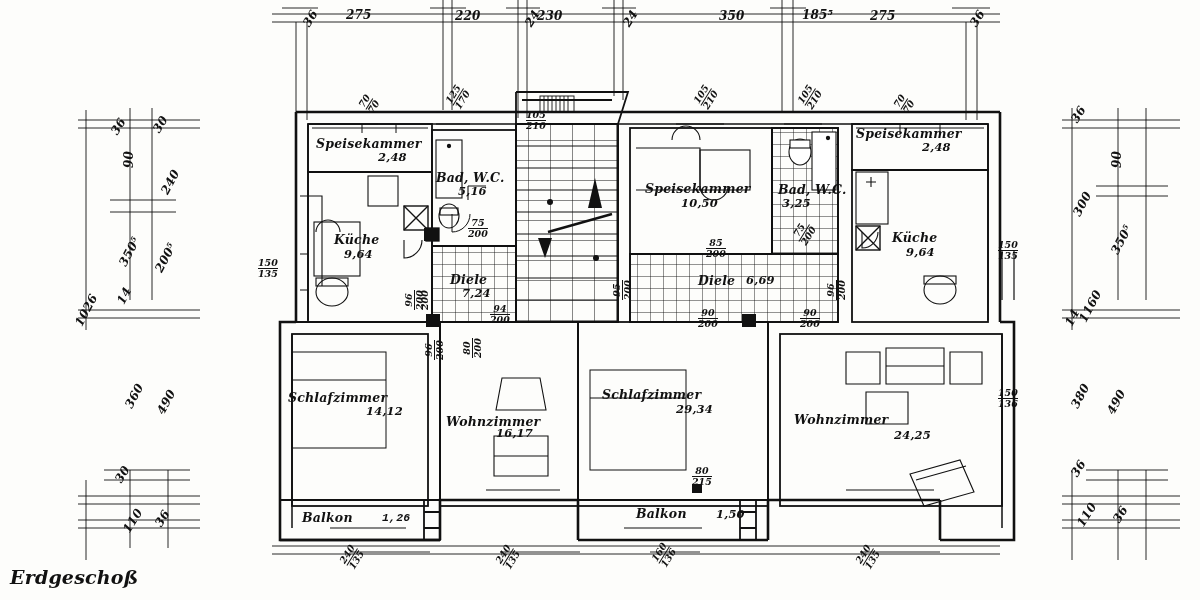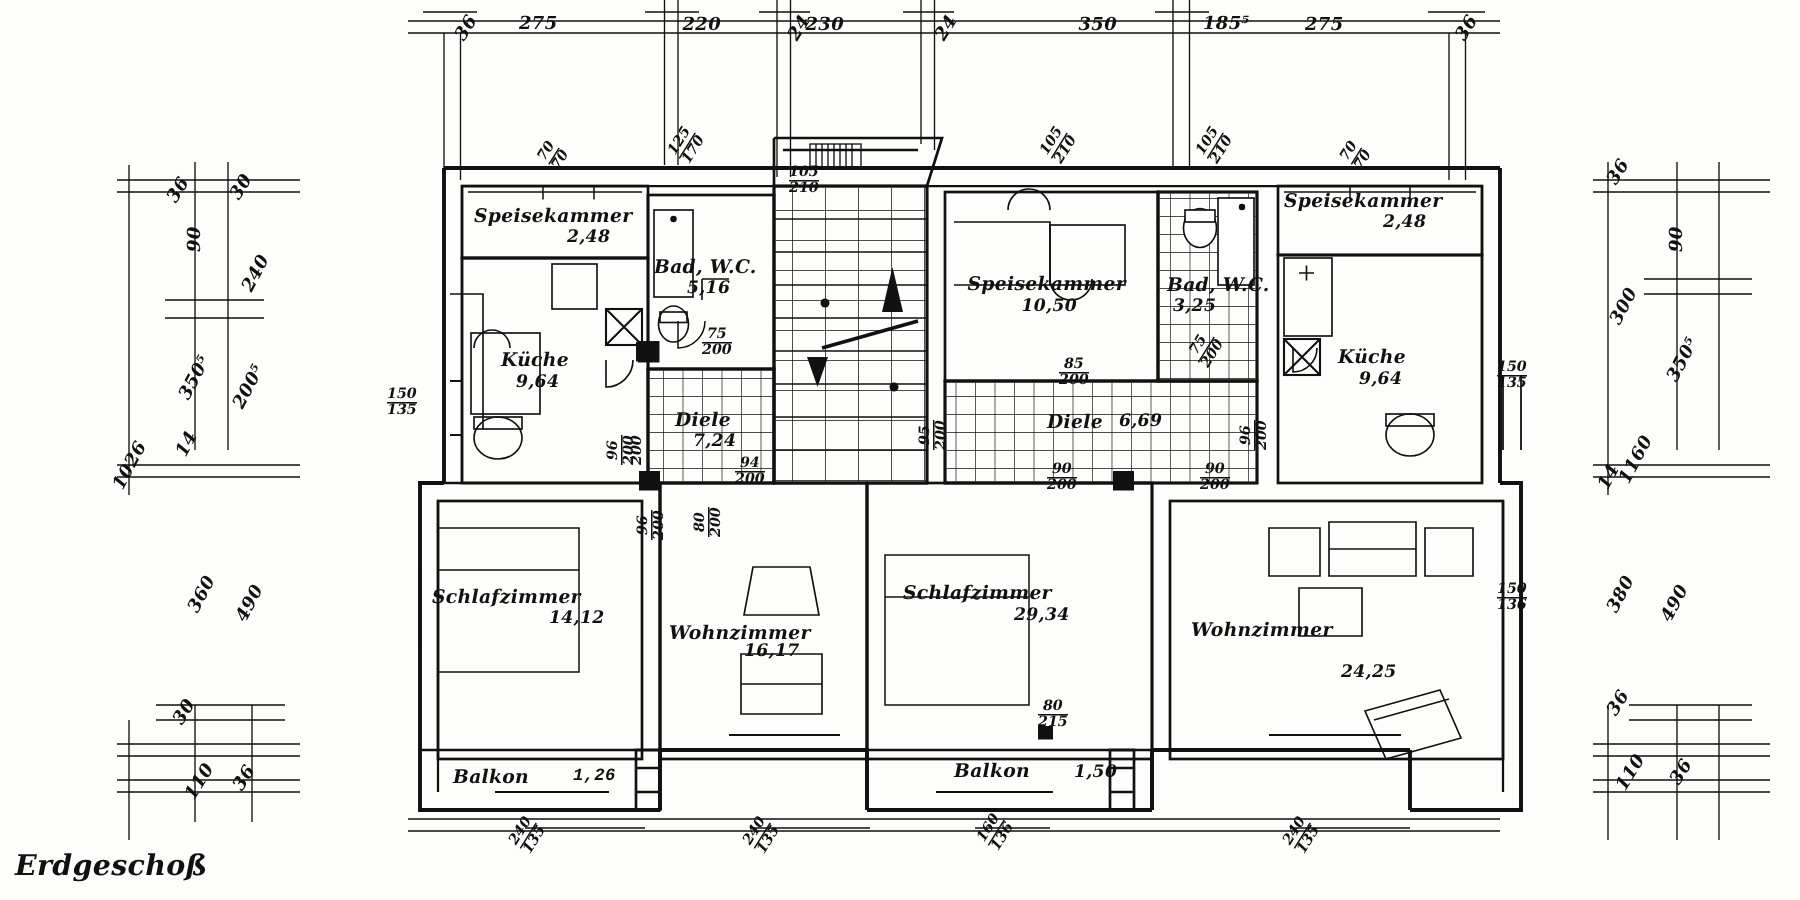--- a/index.html
+++ b/index.html
@@ -337,21 +337,21 @@
   <div class="lbl room-name" style="left:288px;top:390px;">Schlafzimmer</div>
   <div class="lbl room-area" style="left:366px;top:404px;">14,12</div>
 
   <div class="lbl room-name" style="left:446px;top:414px;">Wohnzimmer</div>
   <div class="lbl room-area" style="left:496px;top:426px;">16,17</div>
 
   <div class="lbl room-name" style="left:602px;top:387px;">Schlafzimmer</div>
   <div class="lbl room-area" style="left:676px;top:402px;">29,34</div>
 
   <div class="lbl room-name" style="left:794px;top:412px;">Wohnzimmer</div>
-  <div class="lbl room-area" style="left:894px;top:428px;margin-top:12px;">24,25</div>
+  <div class="lbl room-area" style="left:894px;top:428px;">24,25</div>
 
   <div class="lbl room-name" style="left:302px;top:510px;">Balkon</div>
   <div class="lbl room-area" style="left:382px;top:511px;font-family:Liberation Mono, monospace;">1,26</div>
 
   <div class="lbl room-name" style="left:636px;top:506px;">Balkon</div>
   <div class="lbl room-area" style="left:716px;top:507px;">1,50</div>
 
   <div class="lbl dim rot55" style="left:300px;top:22px;">36</div>
   <div class="lbl dim" style="left:346px;top:8px;">275</div>
   <div class="lbl dim" style="left:455px;top:9px;">220</div>

